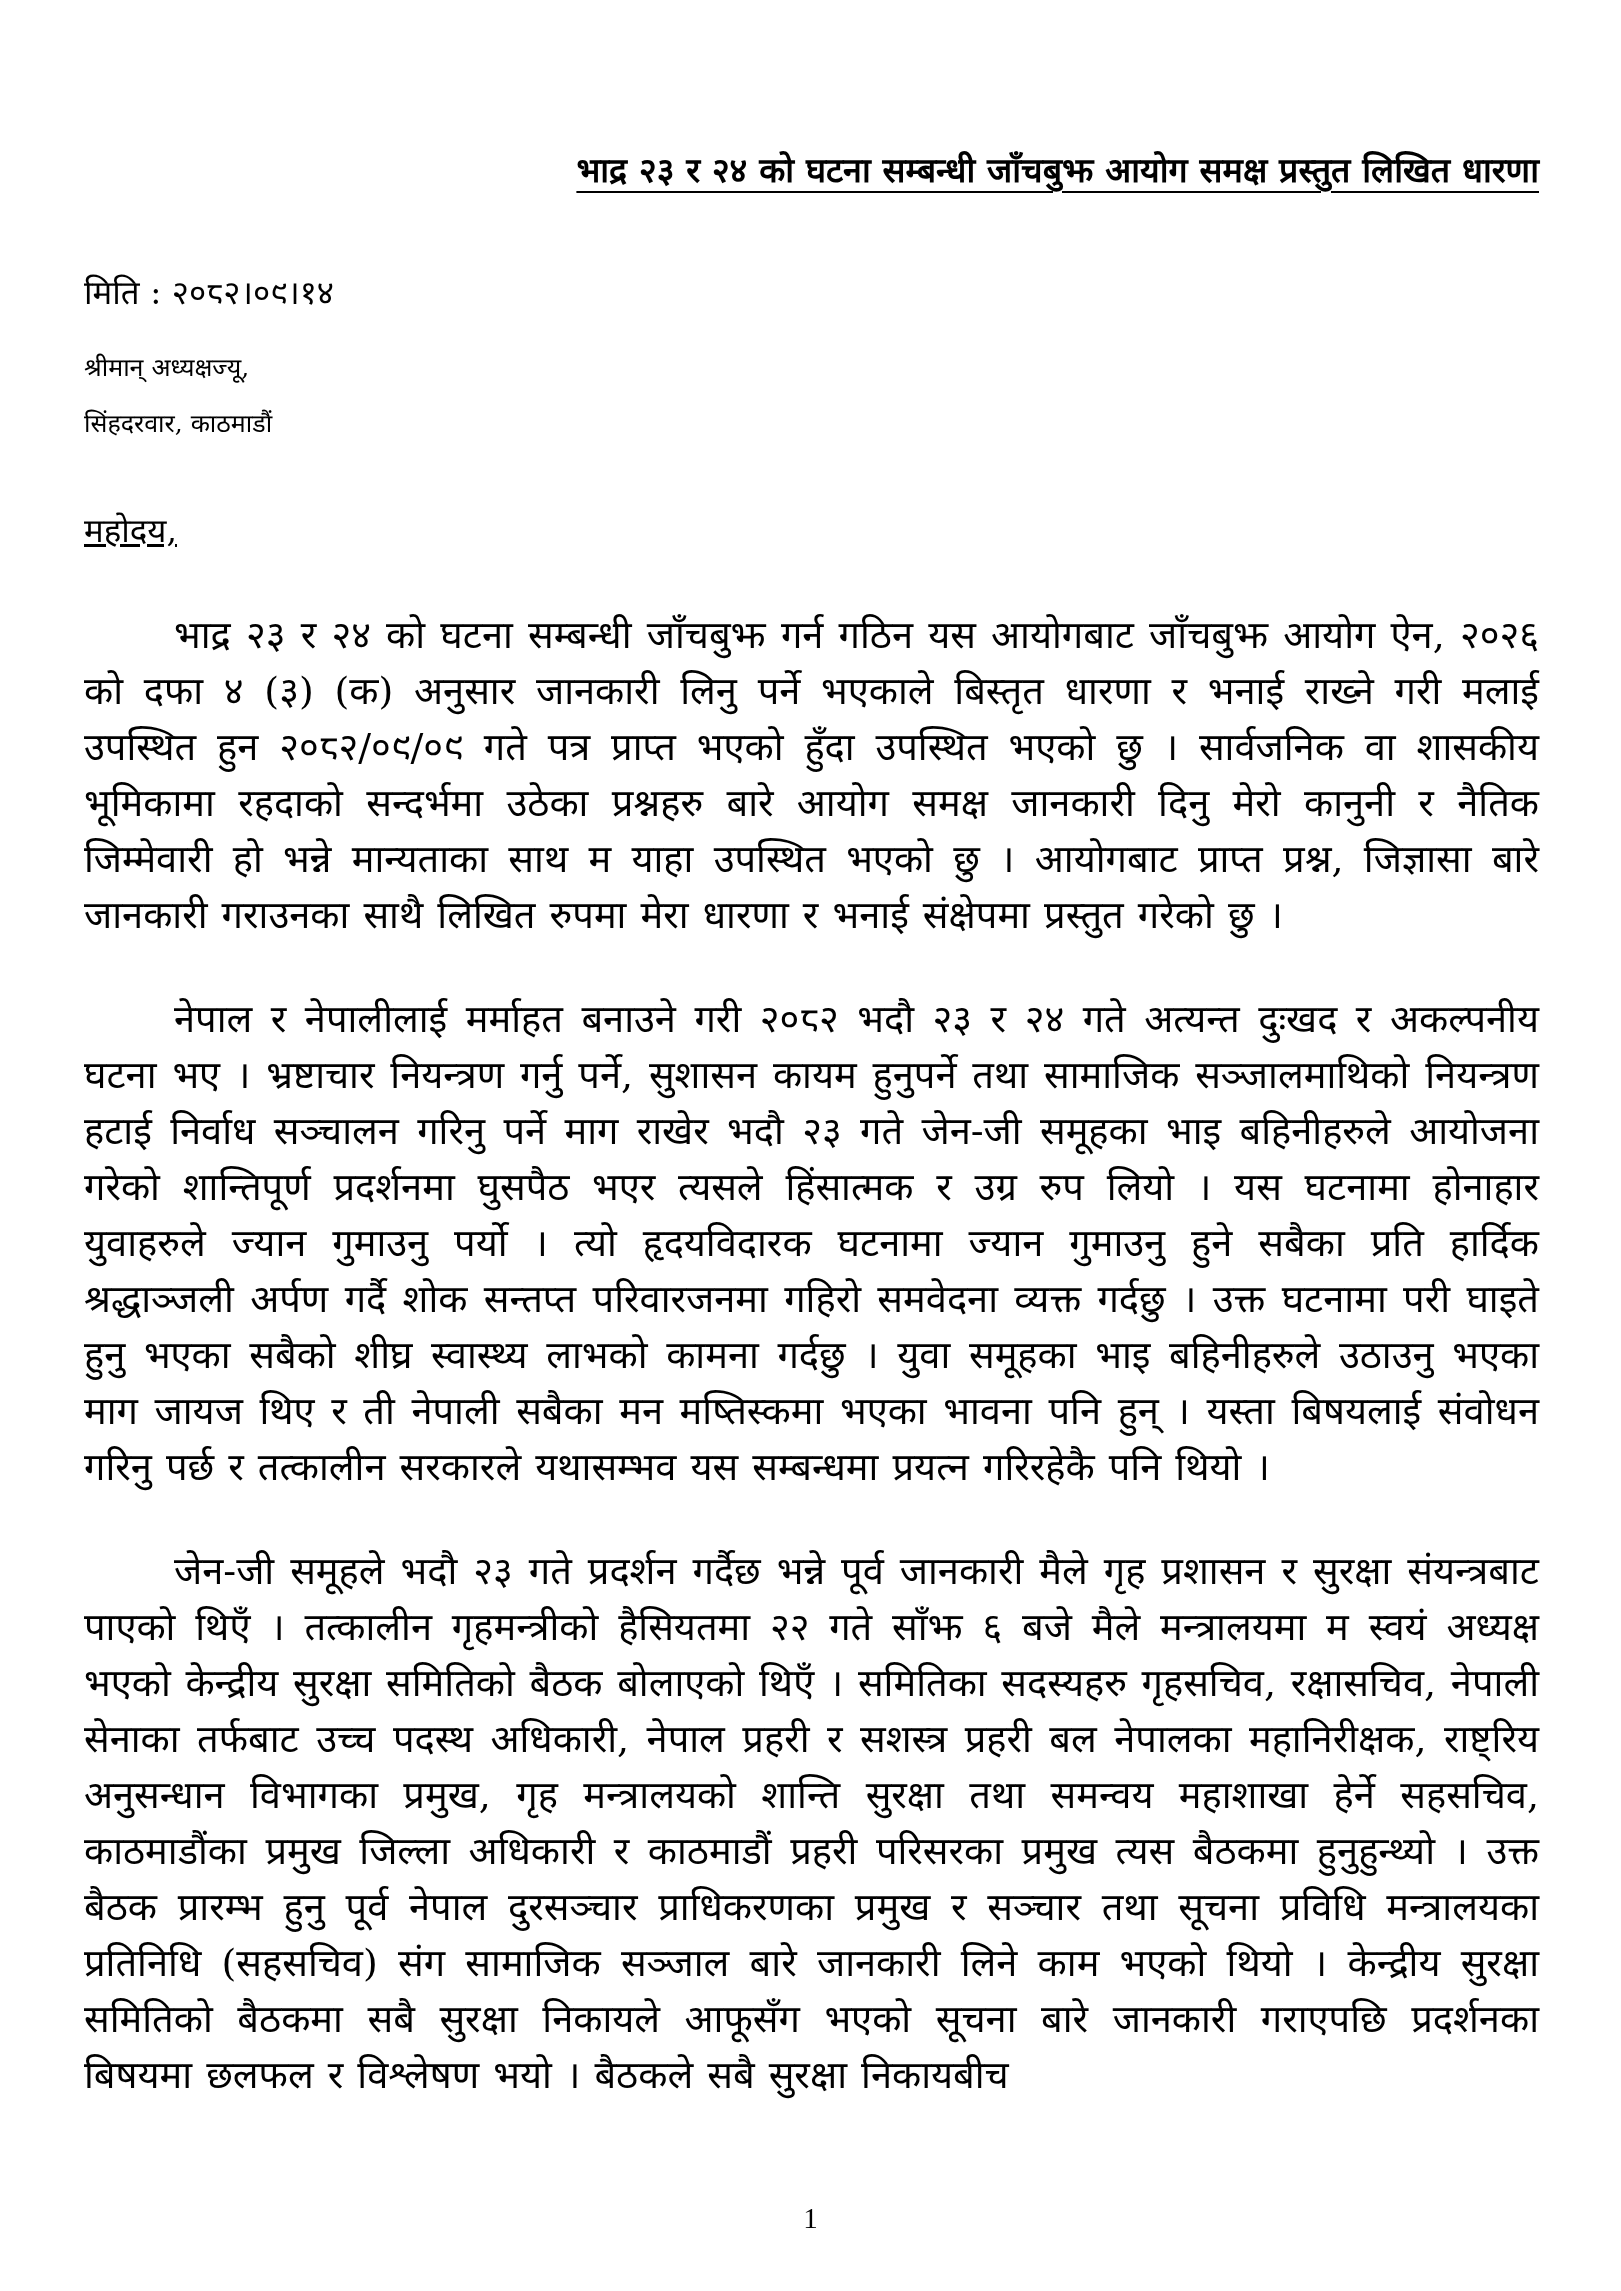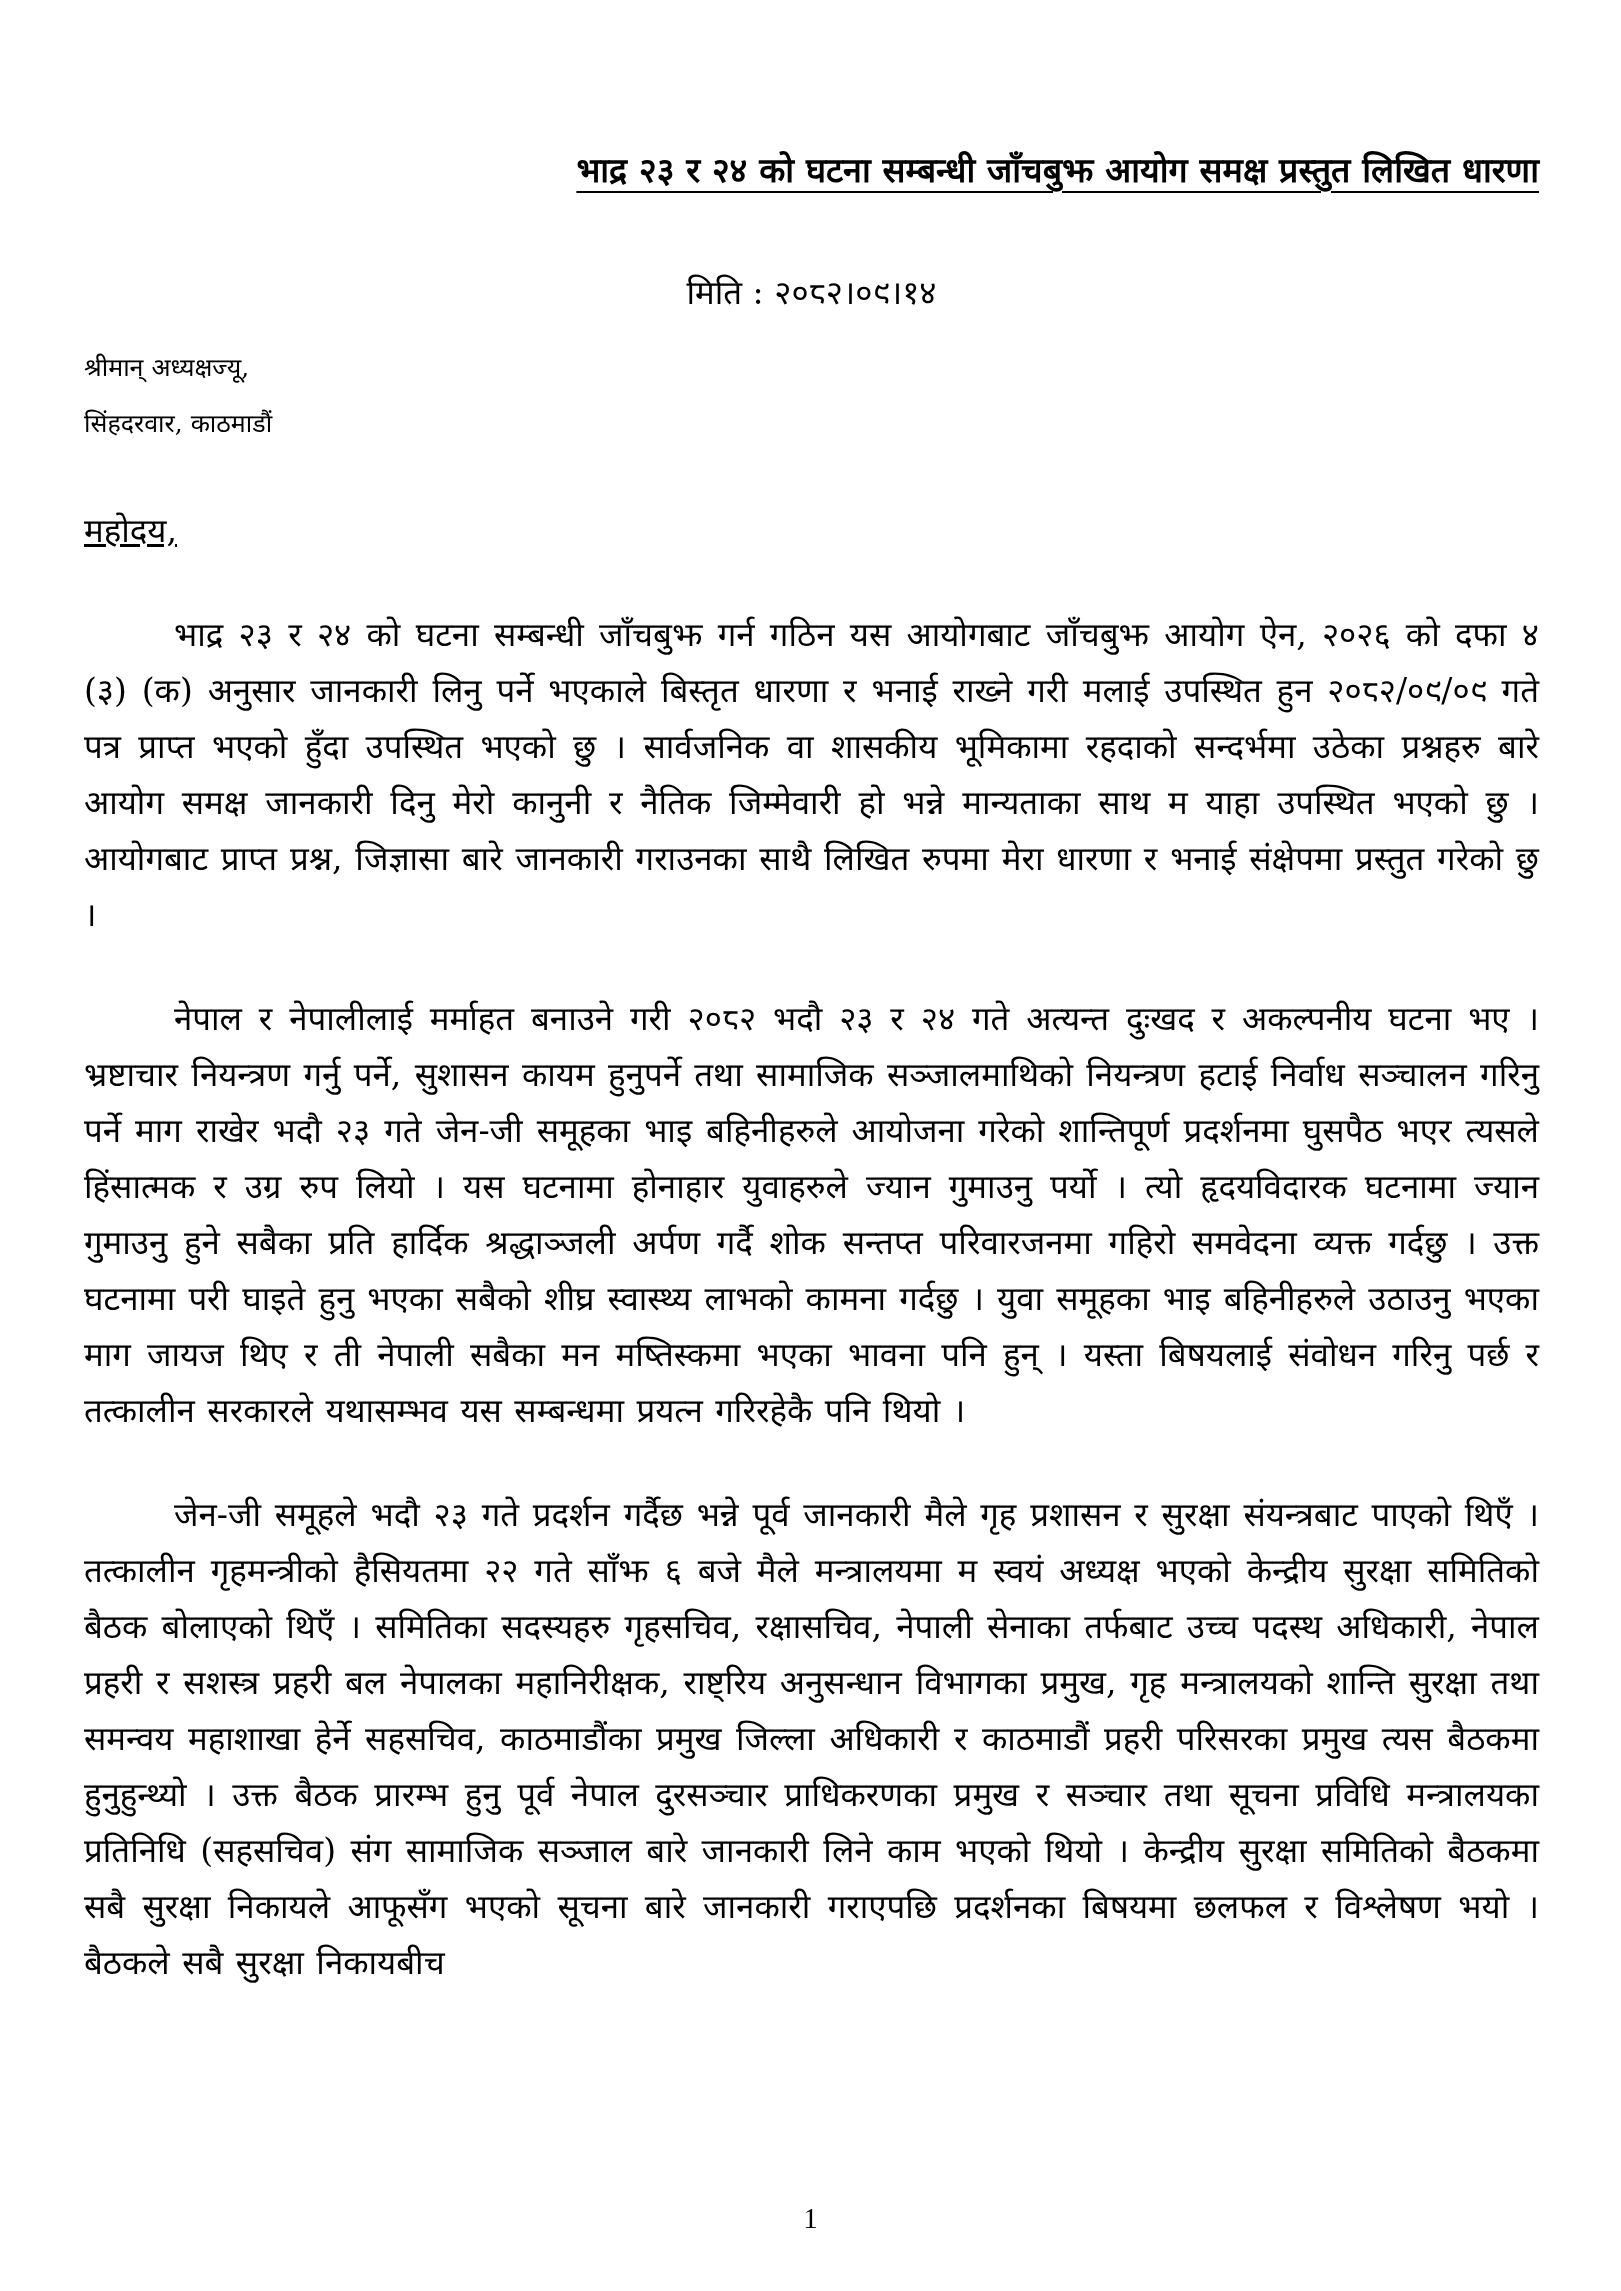--- a/index.html
+++ b/index.html
@@ -24,38 +24,38 @@
     text-align: right;
     font-weight: bold;
     font-size: 34px;
     line-height: 1.5;
     text-decoration: underline;
     text-underline-offset: 8.8px;
     text-decoration-thickness: 2px;
     margin: 0;
   }
   .date-line {
-    text-align: center;
+    text-align: left;
     font-size: 33px;
     margin-top: 73px;
   }
   .recipient {
     margin-top: 25.5px;
     font-size: 25px;
     line-height: 56px;
   }
   .recipient div { margin: 0; }
   .salutation {
     margin-top: 51px;
     font-size: 33px;
     line-height: 56px;
     text-decoration: underline;
   }
   .paragraphs p {
-    font-size: 33px;
+    font-size: 38px;
     line-height: 56px;
     text-align: justify;
     text-indent: 90px;
     margin: 48px 0 0 0;
     word-spacing: 2px;
   }
   .page-number {
     position: absolute;
     bottom: 57px;
     left: 0;

